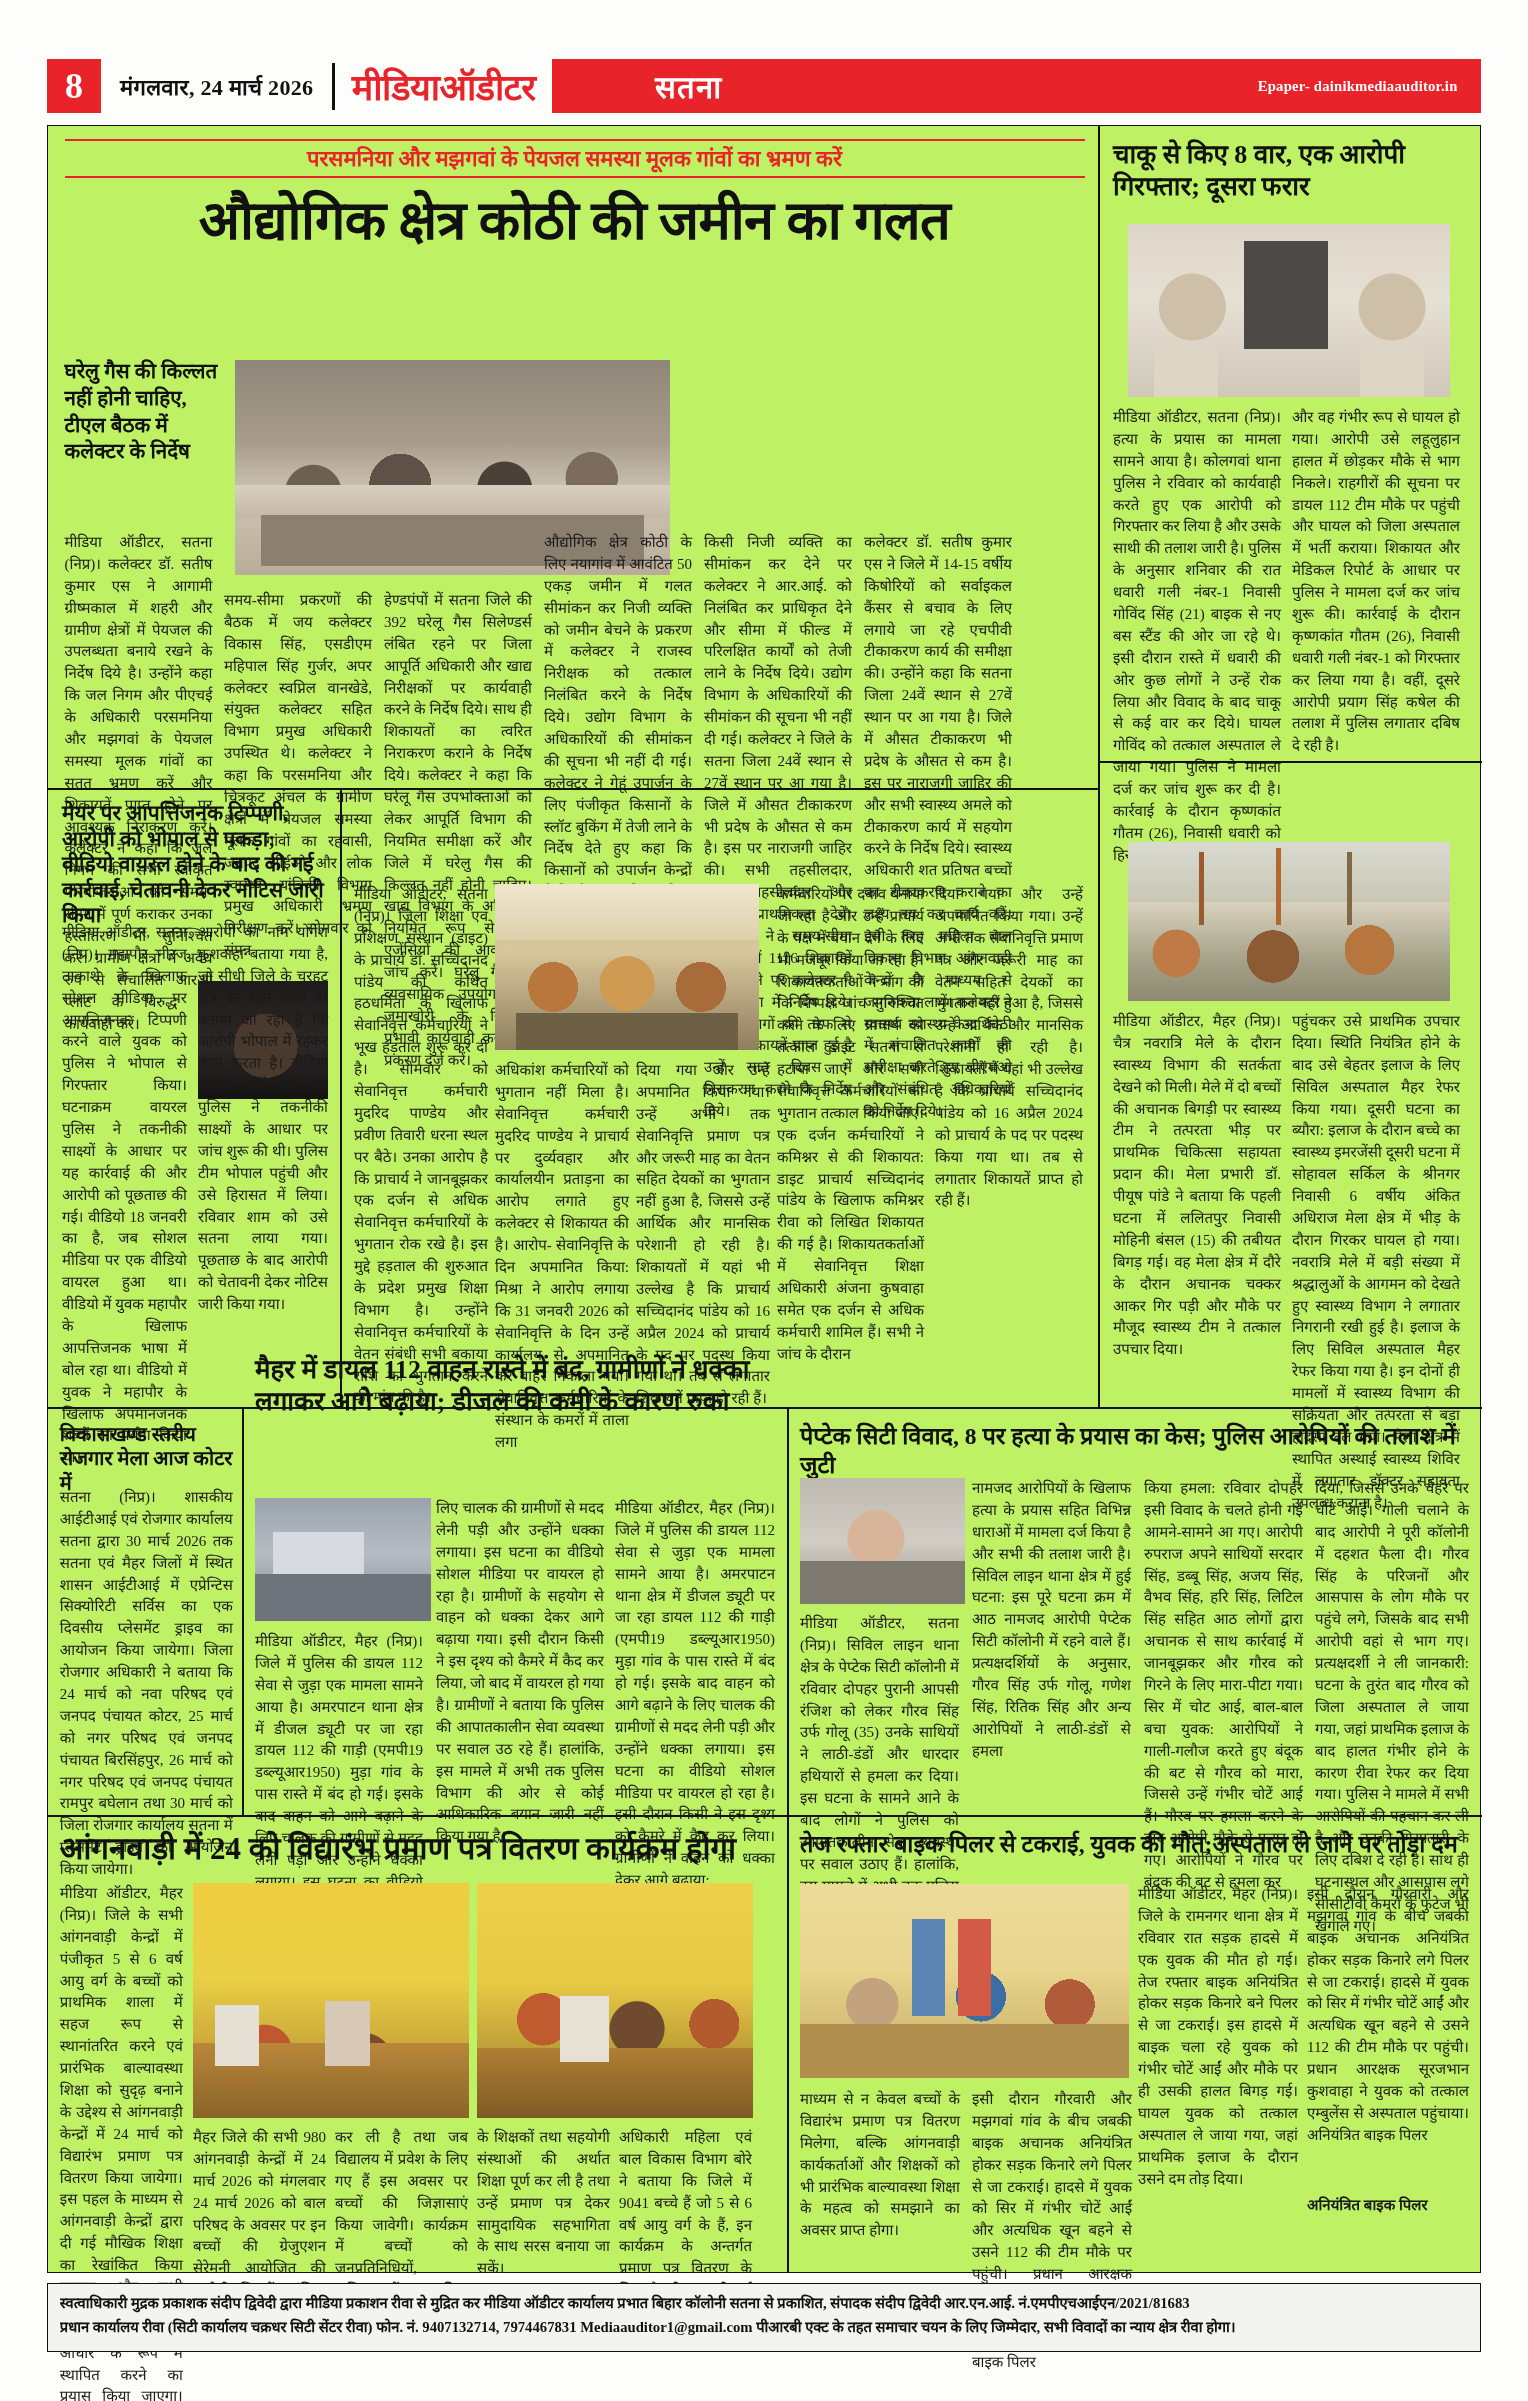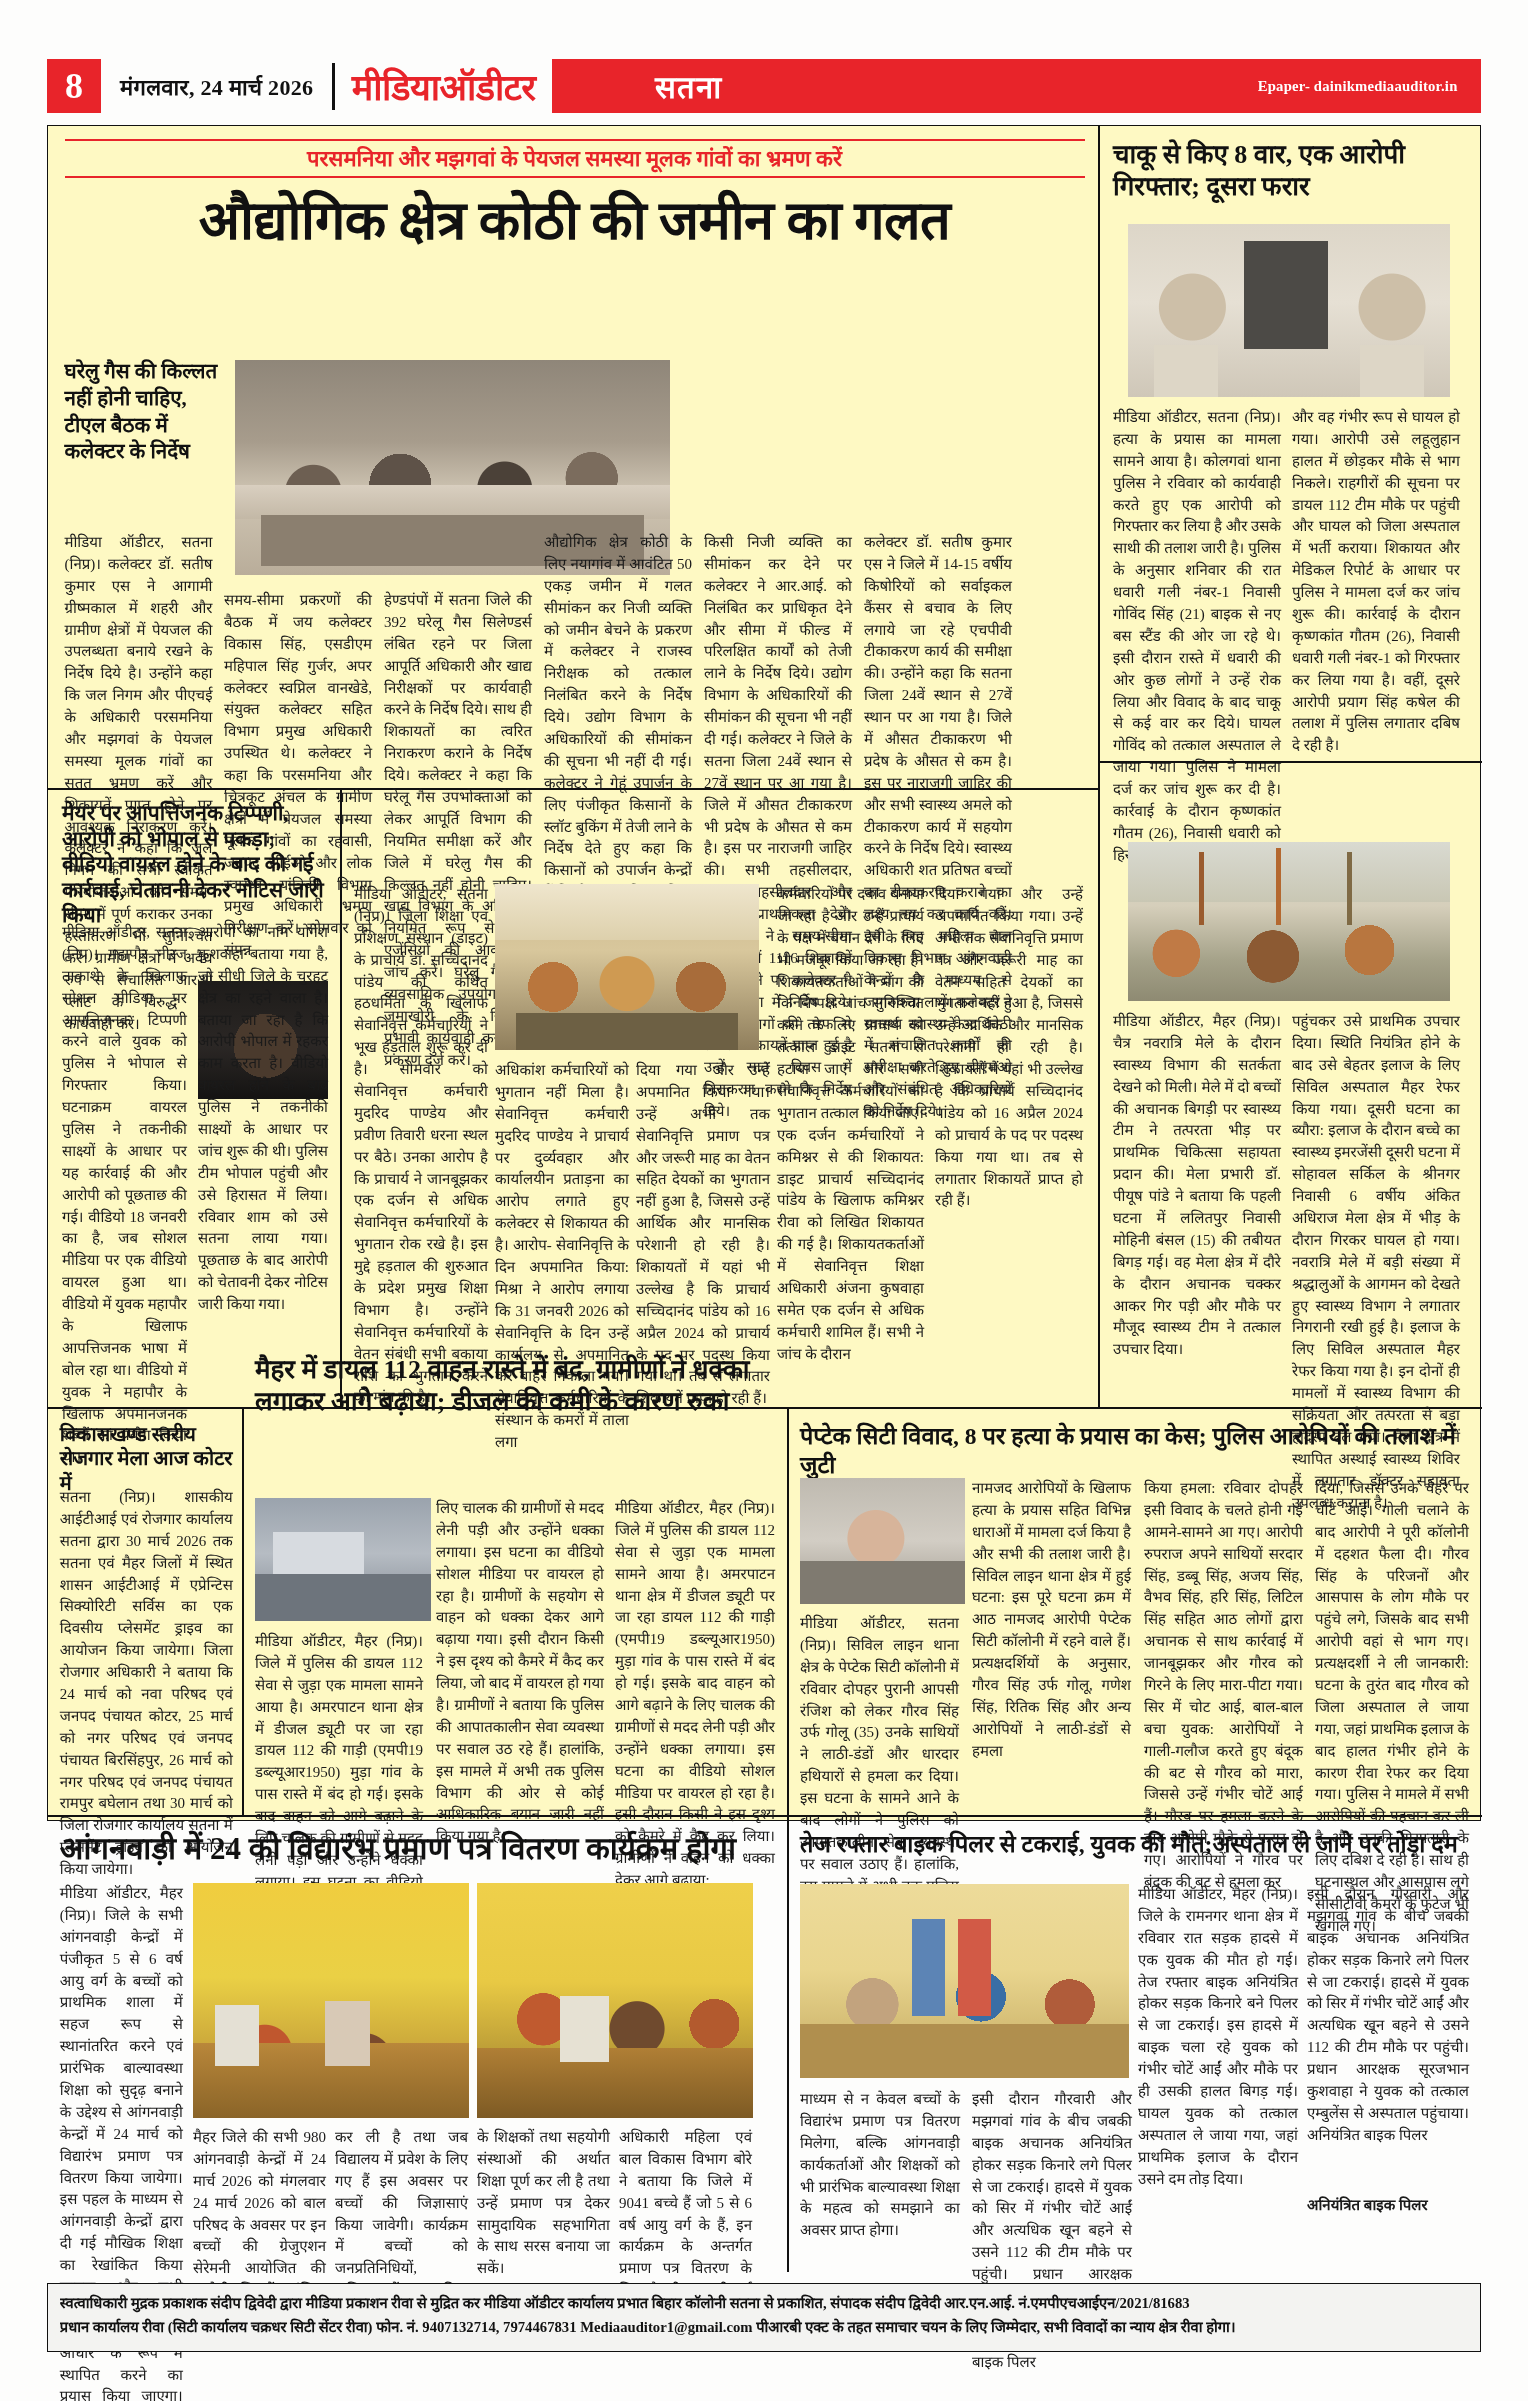--- a/index.html
+++ b/index.html
@@ -48,23 +48,23 @@
   }
   .mast-epaper {
     position: absolute; right: 23.5px; top: 50%;
     transform: translateY(-50%);
     font-size: 14.7px; font-weight: bold; color: #fff;
     letter-spacing: 0.2px; white-space: nowrap; text-align: right;
   }
   
   .frame {
     position: absolute; left: 47px; top: 125px;
-    width: 1434px; height: 1696px;
+    width: 1434px; height: 2148px;
     border: 1.8px solid #111;
-    background: #fef9c3;
+    background: #bef264;
   }
   .vrule {
     position: absolute; width: 1.8px; background: #111;
   }
   .hrule {
     position: absolute; height: 1.8px; background: #111;
   }
   
   .kicker {
     color: #e8242a; font-weight: bold; text-align: center;

